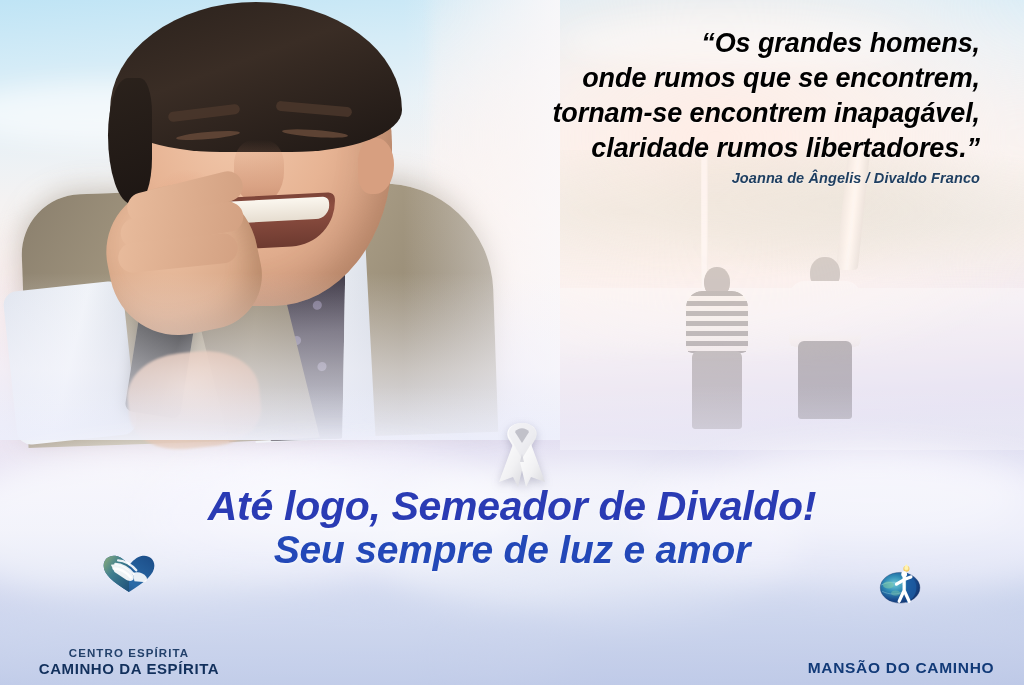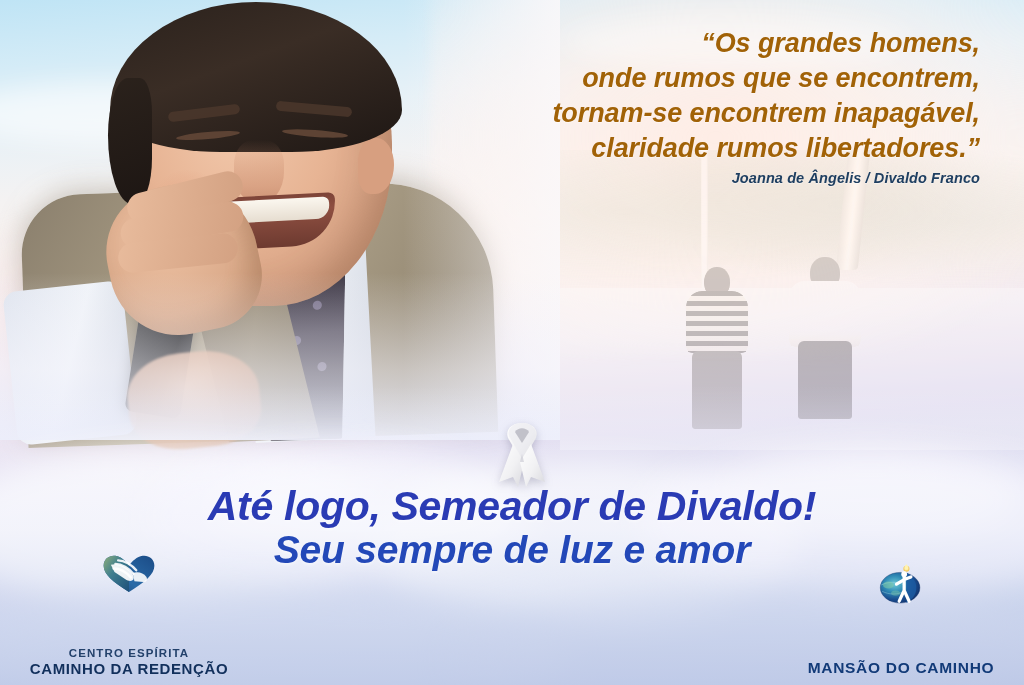--- a/index.html
+++ b/index.html
@@ -406,21 +406,21 @@
     pointer-events: none;
   }
 
   
   .quote {
     position: absolute;
     right: 44px;
     top: 26px;
     width: 560px;
     text-align: right;
-    color: #a16207;
+    color: #000000;
     font-style: italic;
     font-weight: 700;
     font-size: 27px;
     line-height: 1.30;
     letter-spacing: -0.1px;
     text-shadow: 0 1px 1px rgba(255,255,255,0.55);
   }
   .quote .qline { display: block; white-space: nowrap; }
   .quote-credit {
     position: absolute;
@@ -621,21 +621,21 @@
         <path d="M32 45 C14 34 4 25 4 16 C4 8 11 4 17 5 C23 6 29 11 32 16 C35 11 41 6 47 5 C53 4 60 8 60 16 C60 25 50 34 32 45 Z" fill="url(#hr)"></path>
         <path d="M32 45 C14 34 4 25 4 16 C4 8 11 4 17 5 C23 6 29 11 32 16 L32 45 Z" fill="url(#hl)"></path>
         <path d="M12 15 C19 13 27 16 33 22 C36 25 38 28 37 31 C35 34 31 33 28 31 L16 23 Z" fill="#ffffff" opacity="0.92"></path>
         <path d="M20 10 C27 10 35 15 40 21" stroke="#ffffff" stroke-width="2.6" fill="none" opacity="0.9" stroke-linecap="round"></path>
         <path d="M17 14 C24 14 32 19 37 25" stroke="#ffffff" stroke-width="2.6" fill="none" opacity="0.9" stroke-linecap="round"></path>
         <path d="M15 19 C22 19 29 23 34 29" stroke="#ffffff" stroke-width="2.6" fill="none" opacity="0.85" stroke-linecap="round"></path>
         <path d="M36 24 C42 22 48 24 51 28 C53 31 51 34 48 34 L38 33 Z" fill="#ffffff" opacity="0.9"></path>
       </svg>
     </span>
     <span class="l1">CENTRO ESPÍRITA</span>
-    <span class="l2">CAMINHO DA REDENÇÃO</span>
+    <span class="l2">CAMINHO DA ESPÍRITA</span>
   </div>
 
   <div class="logo logo-right">
     <span class="mark">
       <svg viewBox="0 0 60 48" width="54" height="44" aria-hidden="true">
         <defs>
           <radialGradient id="gl" cx="36%" cy="38%" r="70%">
             <stop offset="0%" stop-color="#6ec8d6"></stop>
             <stop offset="38%" stop-color="#2f8ab5"></stop>
             <stop offset="72%" stop-color="#1a4d8f"></stop>

